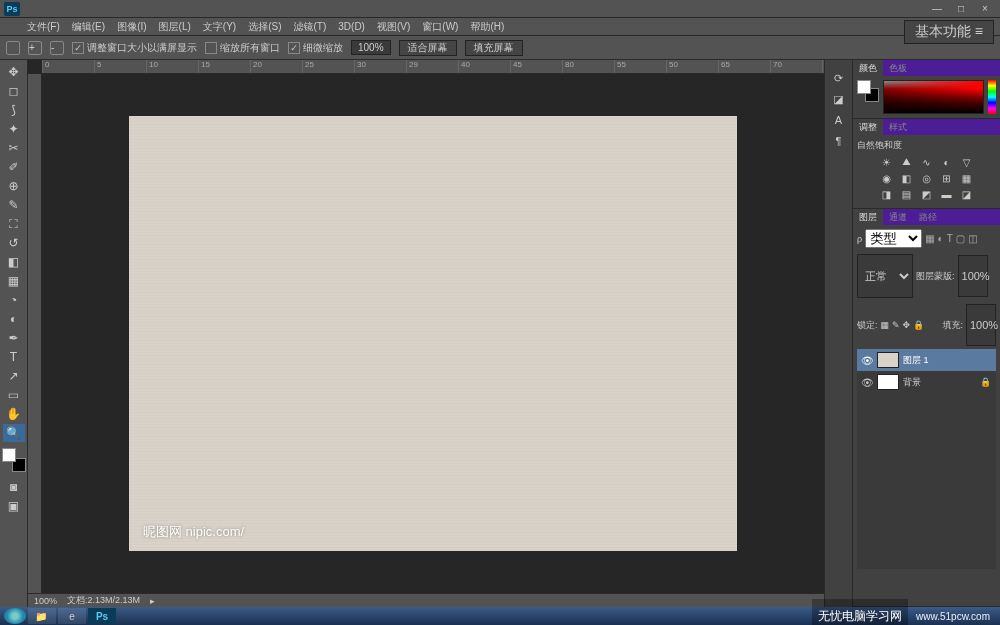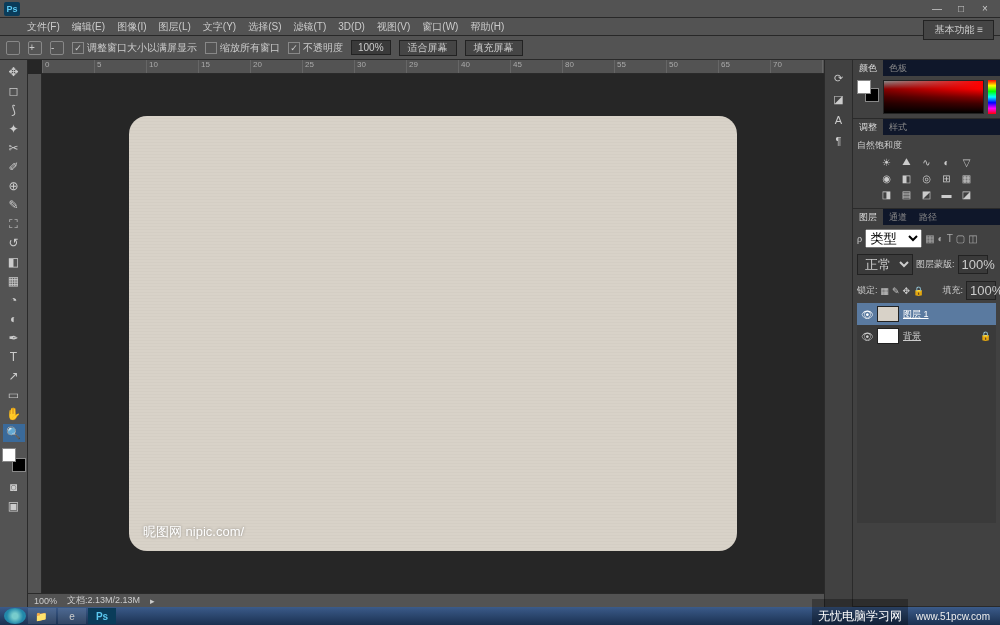--- a/index.html
+++ b/index.html
@@ -15,21 +15,21 @@
 .menubar { height: 18px; background: #535353; display: flex; align-items: center; padding-left: 22px; gap: 2px; border-bottom: 1px solid #282828; }
 .menubar span { padding: 2px 5px; font-size: 10px; cursor: pointer; }
 
 
 .optionsbar { height: 24px; background: #535353; display: flex; align-items: center; padding: 0 6px; gap: 8px; border-bottom: 1px solid #2a2a2a; }
 .optionsbar .icon-sq { width: 14px; height: 14px; border: 1px solid #888; border-radius: 2px; }
 .optionsbar .chk { width: 12px; height: 12px; border: 1px solid #888; display: inline-flex; align-items: center; justify-content: center; font-size: 9px; margin-right: 3px; }
 .optionsbar .lbl { font-size: 10px; display: flex; align-items: center; }
 .optionsbar .zoom-field { background: #3a3a3a; border: 1px solid #222; padding: 1px 6px; font-size: 10px; }
 .optionsbar .btn { background: #454545; border: 1px solid #222; padding: 0 8px; font-size: 10px; }
-.workspace-btn { position: absolute; right: 6px; top: 20px; background: #454545; border: 1px solid #222; padding: 2px 10px; font-size: 10px; }
+.workspace-btn { position: absolute; right: 6px; top: 20px; background: #454545; border: 1px solid #222; padding: 2px 10px; font-size: 14px; }
 
 
 .doctabs { height: 18px; background: #3a3a3a; display: flex; align-items: center; padding-left: 28px; border-bottom: 1px solid #2a2a2a; }
 .doctabs .tab { padding: 2px 8px; font-size: 9px; color: #ccc; border-right: 1px solid #2a2a2a; display: flex; align-items: center; gap: 4px; }
 .doctabs .tab.active { background: #535353; }
 .doctabs .close { font-size: 10px; }
 
 
 .workarea { position: absolute; top: 60px; left: 0; right: 0; bottom: 18px; display: flex; }
 
@@ -40,56 +40,56 @@
 .tools .swatch-pair { position: relative; width: 24px; height: 24px; margin: 6px auto; }
 .tools .swatch-fg { position: absolute; width: 14px; height: 14px; background: #fff; border: 1px solid #888; top: 0; left: 0; z-index: 2; }
 .tools .swatch-bg { position: absolute; width: 14px; height: 14px; background: #000; border: 1px solid #888; bottom: 0; right: 0; }
 
 
 .canvas-zone { flex: 1; background: #262626; position: relative; overflow: hidden; }
 .ruler-h { position: absolute; top: 0; left: 14px; right: 0; height: 14px; background: #535353; border-bottom: 1px solid #2a2a2a; display: flex; font-size: 8px; color: #aaa; overflow: hidden; }
 .ruler-h .tick { flex: 0 0 52px; border-left: 1px solid #666; padding-left: 2px; }
 .ruler-v { position: absolute; top: 14px; left: 0; width: 14px; bottom: 14px; background: #535353; border-right: 1px solid #2a2a2a; }
 .canvas-viewport { position: absolute; top: 14px; left: 14px; right: 0; bottom: 14px; display: flex; align-items: center; justify-content: center; }
-.canvas-img { width: 608px; height: 435px; background: #d8d2c8; position: relative; background-image: repeating-linear-gradient(0deg, rgba(0,0,0,0.02) 0, rgba(0,0,0,0.02) 1px, transparent 1px, transparent 3px); border-radius: 18px; }
+.canvas-img { width: 608px; height: 435px; background: #d8d2c8; position: relative; background-image: repeating-linear-gradient(0deg, rgba(0,0,0,0.02) 0, rgba(0,0,0,0.02) 1px, transparent 1px, transparent 3px); }
 .canvas-watermark { position: absolute; bottom: 10px; left: 14px; color: #fff; font-size: 13px; text-shadow: 0 0 3px rgba(0,0,0,0.4); }
 .statusbar-canvas { position: absolute; bottom: 0; left: 0; right: 0; height: 14px; background: #535353; border-top: 1px solid #2a2a2a; display: flex; align-items: center; font-size: 9px; padding: 0 6px; gap: 10px; }
 
 
 .right-strip { width: 28px; background: #414141; border-left: 1px solid #2a2a2a; padding-top: 6px; }
 .right-strip .ico { width: 20px; height: 18px; margin: 3px auto; display: flex; align-items: center; justify-content: center; font-size: 11px; color: #ccc; }
 
 
 .panels { width: 148px; background: #414141; border-left: 1px solid #2a2a2a; display: flex; flex-direction: column; }
 .panel { border-bottom: 1px solid #2a2a2a; }
-.panel-tabs { display: flex; background: #0f172a; height: 16px; align-items: center; }
+.panel-tabs { display: flex; background: #4c1d95; height: 16px; align-items: center; }
 .panel-tabs span { padding: 2px 6px; font-size: 9px; color: #888; }
 .panel-tabs span.active { background: #414141; color: #ddd; }
 .panel-body { padding: 4px; font-size: 9px; }
 
 .color-pick { display: flex; gap: 4px; align-items: flex-start; }
 .color-sw { position: relative; width: 22px; height: 22px; }
 .color-sw .fg { position: absolute; width: 14px; height: 14px; background: #fff; border: 1px solid #888; top: 0; left: 0; z-index: 2; }
 .color-sw .bg { position: absolute; width: 14px; height: 14px; background: #000; border: 1px solid #888; bottom: 0; right: 0; }
 .color-ramp { flex: 1; height: 34px; background: linear-gradient(to bottom, #fff 0%, #f00 25%, #800 50%, #400 70%, #000 100%), linear-gradient(to right, #888, #f00); background-blend-mode: multiply; border: 1px solid #222; }
 .hue-bar { width: 8px; height: 34px; background: linear-gradient(to bottom, red, yellow, lime, cyan, blue, magenta, red); }
 
 .adj-row { display: flex; gap: 6px; margin: 4px 0; justify-content: center; }
 .adj-row .ico { width: 14px; height: 12px; font-size: 10px; color: #ccc; display: flex; align-items: center; justify-content: center; }
 
 .layer-ctrl { display: flex; align-items: center; gap: 3px; margin: 3px 0; font-size: 9px; }
-.layer-ctrl select, .layer-ctrl .fld { background: #3a3a3a; border: 1px solid #222; color: #ccc; font-size: 13px; padding: 1px 3px; }
+.layer-ctrl select, .layer-ctrl .fld { background: #3a3a3a; border: 1px solid #222; color: #ccc; font-size: 11px; padding: 14px 3px; }
 .layer-ctrl .fld { width: 30px; text-align: right; }
 .layer-list { background: #3a3a3a; min-height: 220px; }
 .layer-row { display: flex; align-items: center; height: 22px; padding: 0 4px; gap: 4px; }
 .layer-row.sel { background: #5a7aa0; color: #fff; }
 .layer-row .eye { width: 12px; font-size: 10px; }
 .layer-row .thumb { width: 22px; height: 16px; background: #d8d2c8; border: 1px solid #222; }
 .layer-row .thumb.bg-thumb { background: #fff; }
-.layer-row .lname { flex: 1; font-size: 9px; text-decoration: underline; }
+.layer-row .lname { flex: 1; font-size: 9px; }
 .layer-row .lock { font-size: 9px; }
 .layer-kind { display: flex; gap: 3px; align-items: center; margin-bottom: 3px; }
 .layer-kind .ico { font-size: 10px; color: #aaa; }
 
 
 .taskbar { position: absolute; bottom: 0; left: 0; right: 0; height: 18px; background: linear-gradient(#3b5b8a, #1a3050); display: flex; align-items: center; padding: 0 4px; gap: 2px; }
 .taskbar .start { width: 22px; height: 16px; background: radial-gradient(circle, #7cc 20%, #28a 60%); border-radius: 50%; }
 .taskbar .tbtn { width: 28px; height: 16px; background: rgba(255,255,255,0.1); display: flex; align-items: center; justify-content: center; font-size: 10px; }
 .taskbar .watermark-site { margin-left: auto; color: #fff; font-size: 12px; background: rgba(0,0,0,0.3); padding: 9px 6px; }
 .taskbar .watermark-url { color: #eee; font-size: 10px; padding: 1px 6px; }
@@ -127,21 +127,21 @@
   <div class="lbl">
       <span class="chk">✓</span>
       <span>调整窗口大小以满屏显示</span>
     </div>
   <div class="lbl">
       <span class="chk"></span>
       <span>缩放所有窗口</span>
     </div>
   <div class="lbl">
       <span class="chk">✓</span>
-      <span>不透明度</span>
+      <span>细微缩放</span>
     </div>
   <div class="zoom-field">100%</div>
   <div class="btn">适合屏幕</div>
   <div class="btn">填充屏幕</div>
 </div>
 <div class="workspace-btn"><span>基本功能</span> ≡</div>
 
 <div class="doctabs">
   <div class="tab">
       <span>未标题-1 @ 100% (自然饱和度 1, 图层蒙版/8)</span>

